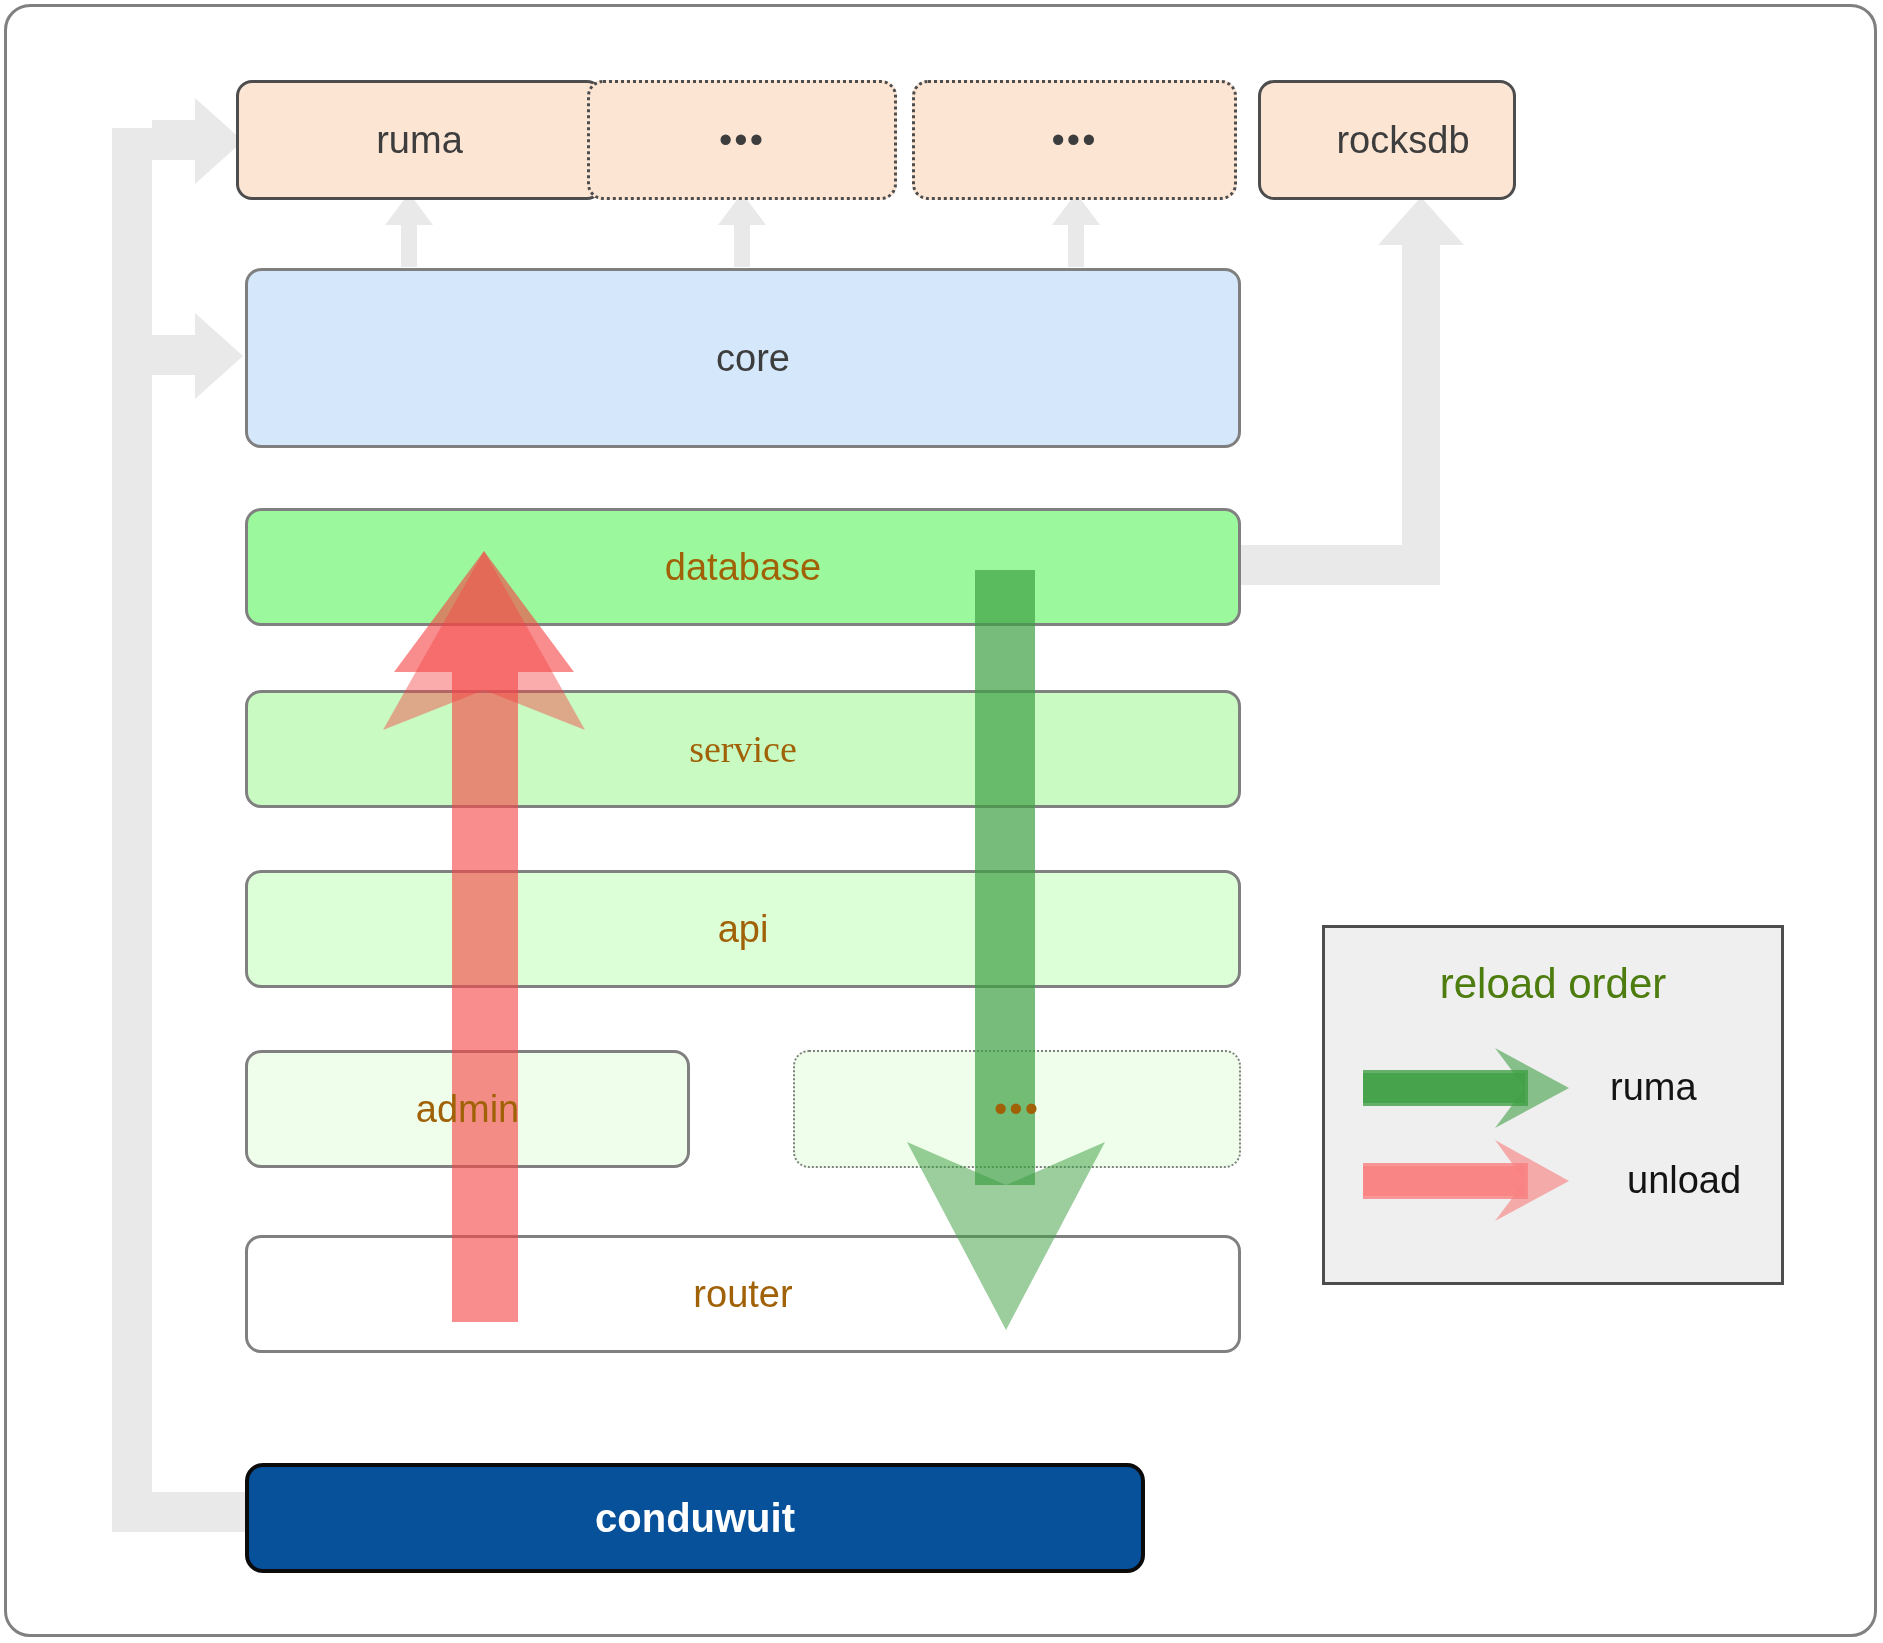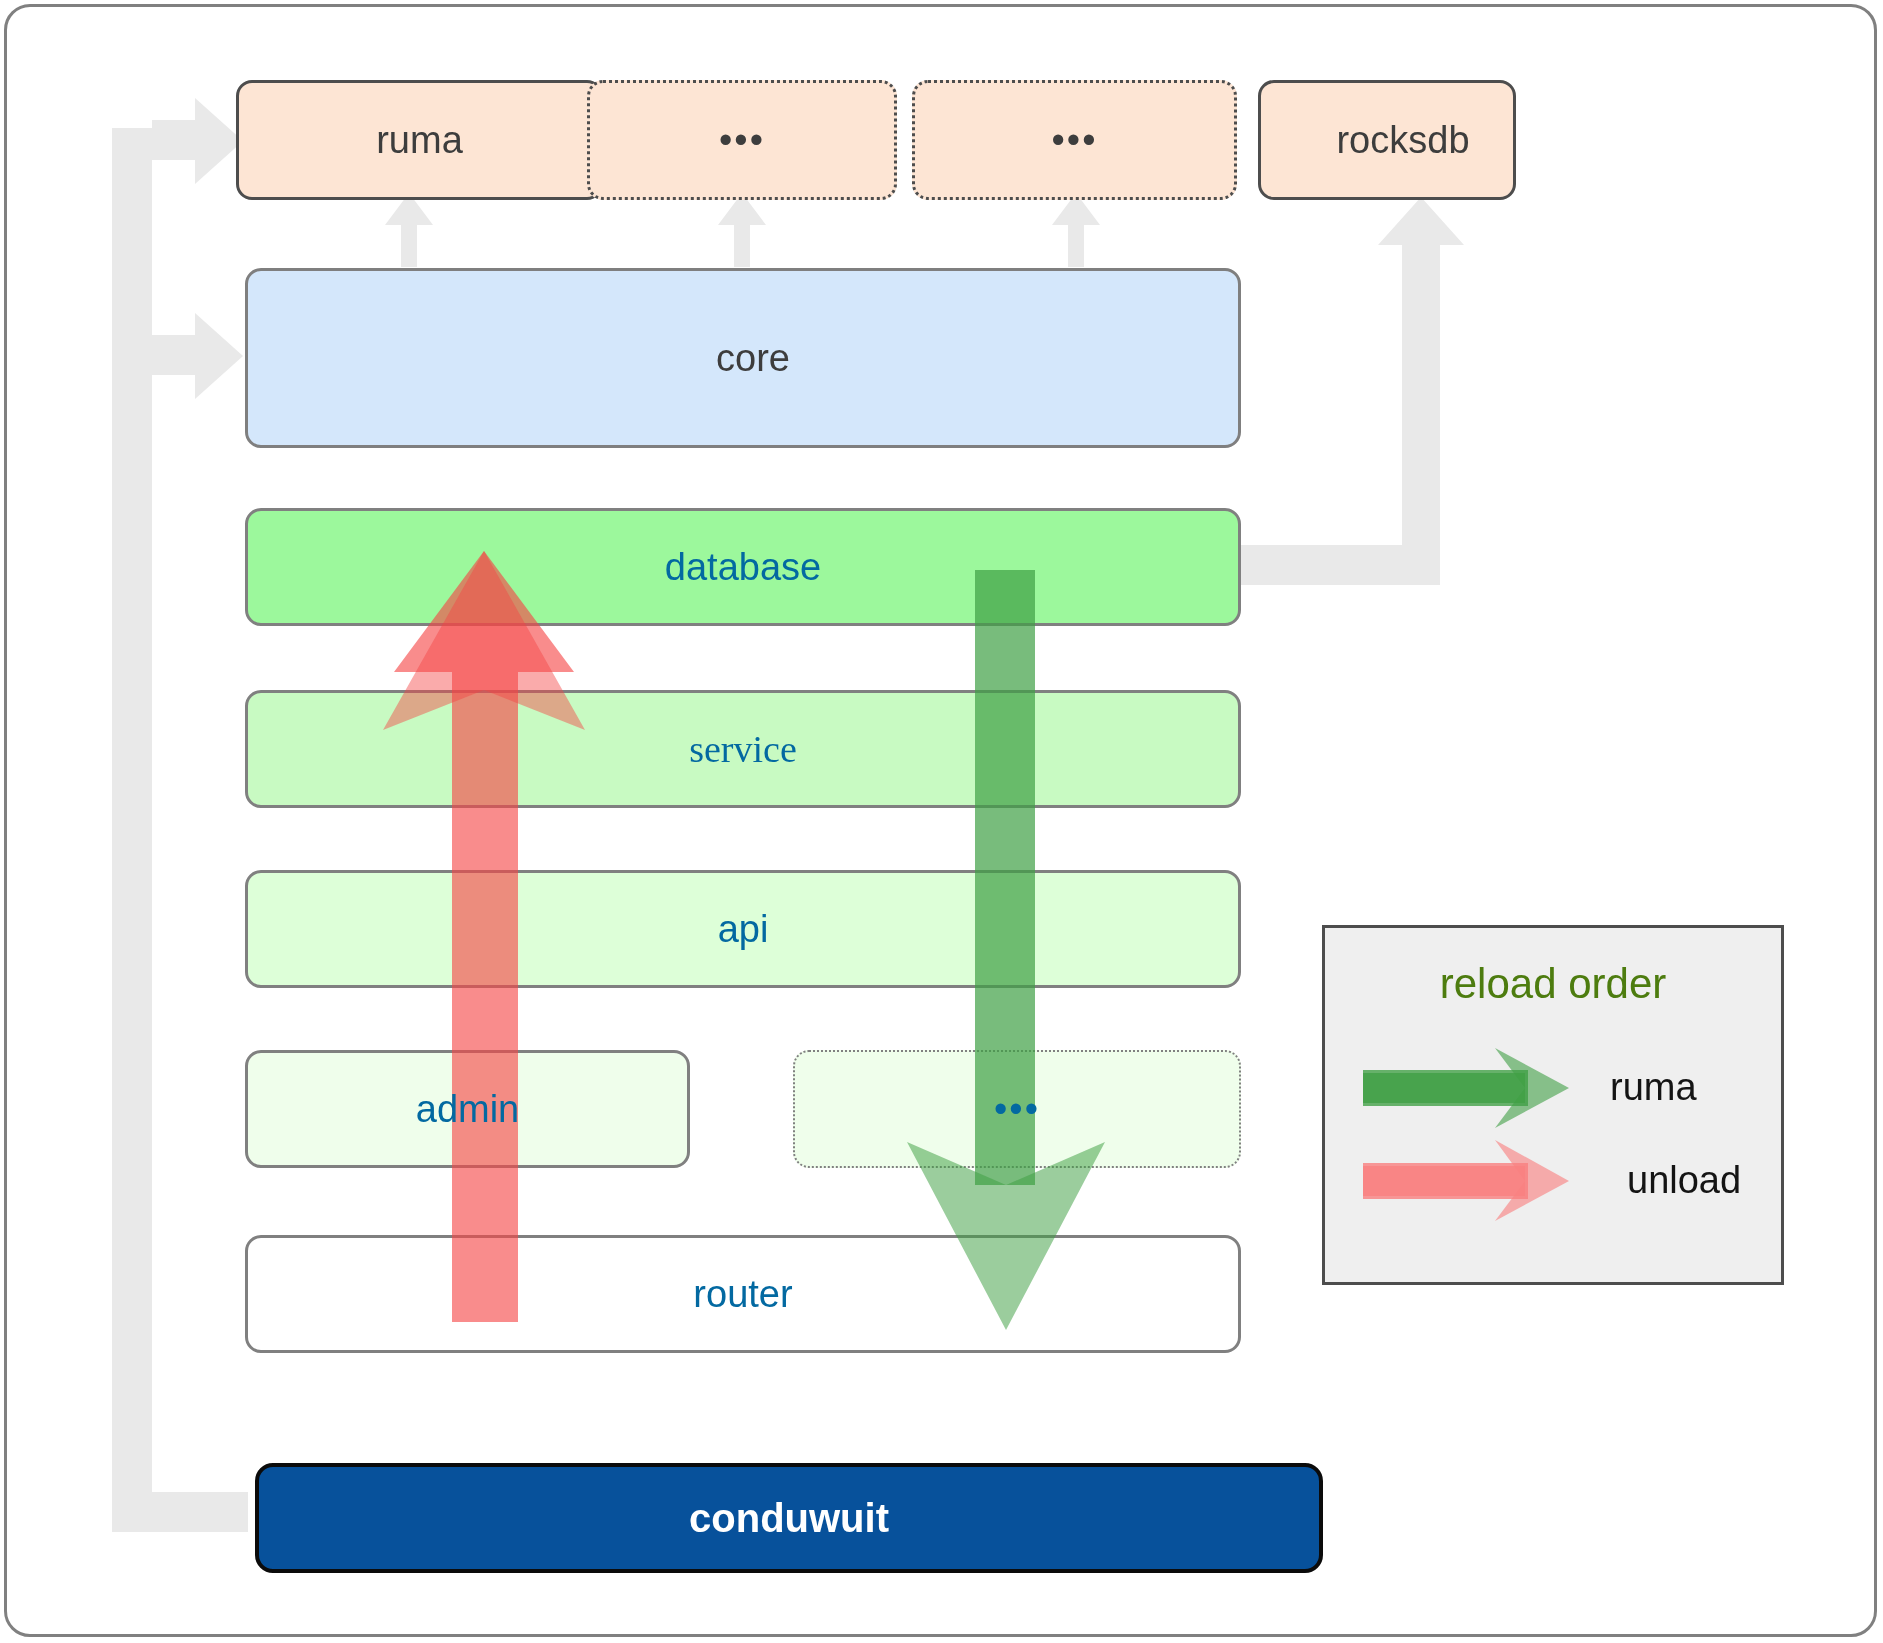--- a/index.html
+++ b/index.html
@@ -71,21 +71,21 @@
     background: #d4e7fb;
     border: 3px solid #7f7f7f;
     border-radius: 16px;
     color: #3d3d3d;
     font-size: 38px;
   }
   
   .layerbox {
     border: 3px solid #808080;
     border-radius: 16px;
-    color: #0369a1;
+    color: #a16207;
     font-size: 38px;
   }
   .layerbox.dotted {
     border: 2px dotted #808080;
   }
   
   .app {
     background: #07519b;
     border: 4px solid #0b0b0b;
     border-radius: 18px;
@@ -179,21 +179,21 @@
   </div>
 
   <div class="box layerbox dotted" style="left:793px; top:1050px; width:448px; height:118px; background:#effeeb;">
     <span class="box-label dots">•••</span>
   </div>
 
   <div class="box layerbox" style="left:245px; top:1235px; width:996px; height:118px; background:#ffffff;">
     <span class="box-label">router</span>
   </div>
 
-  <div class="box app" style="left:255px; top:1463px; width:1068px; height:110px;">
+  <div class="box app" style="left:245px; top:1463px; width:900px; height:110px;">
     <span class="box-label">conduwuit</span>
   </div>
 
   <svg class="layer" viewBox="0 0 1883 1643">
 
     <g opacity="0.62">
       <path fill="#f54545" d="M 452 1322 L 452 672 L 394 672 L 484 551 L 574 672 L 518 672 L 518 1322 Z"></path>
     </g>
     <g opacity="0.45">
       <path fill="#f54545" d="M 484 551 L 585 730 L 484 690 L 383 730 Z"></path>

